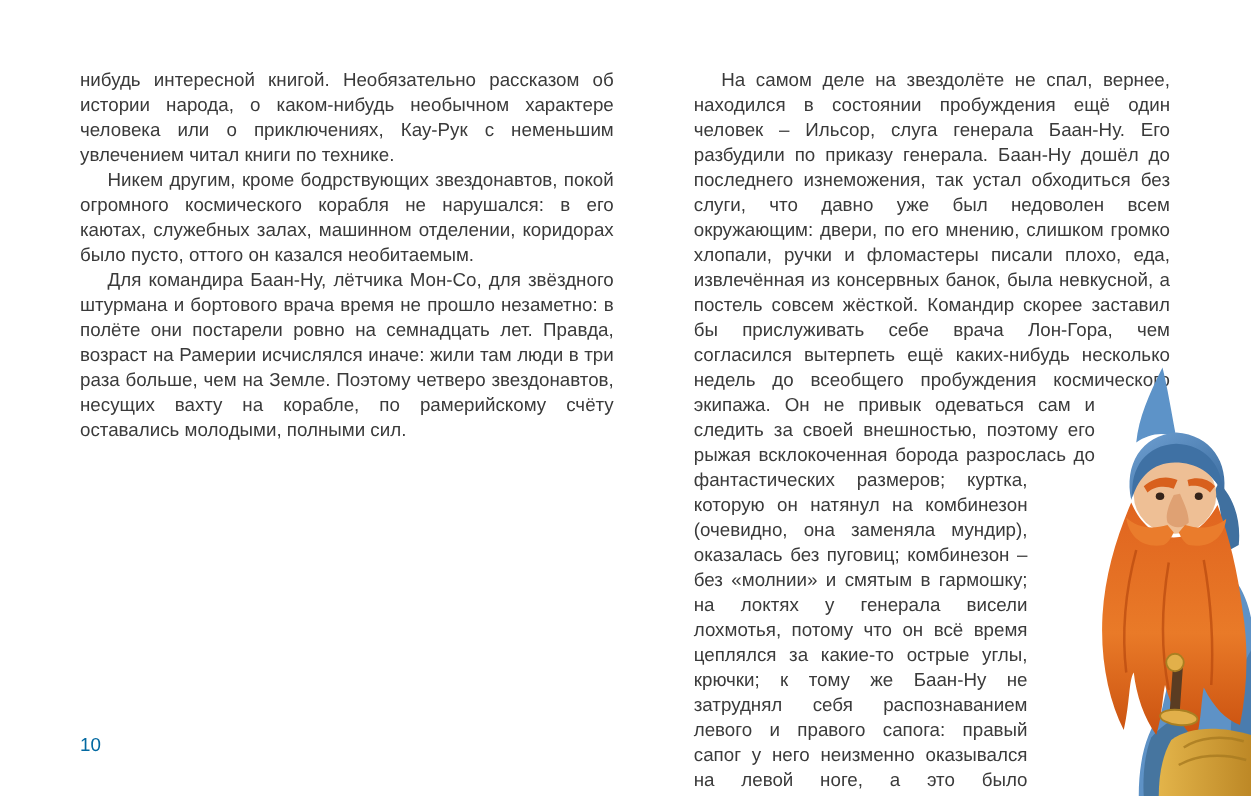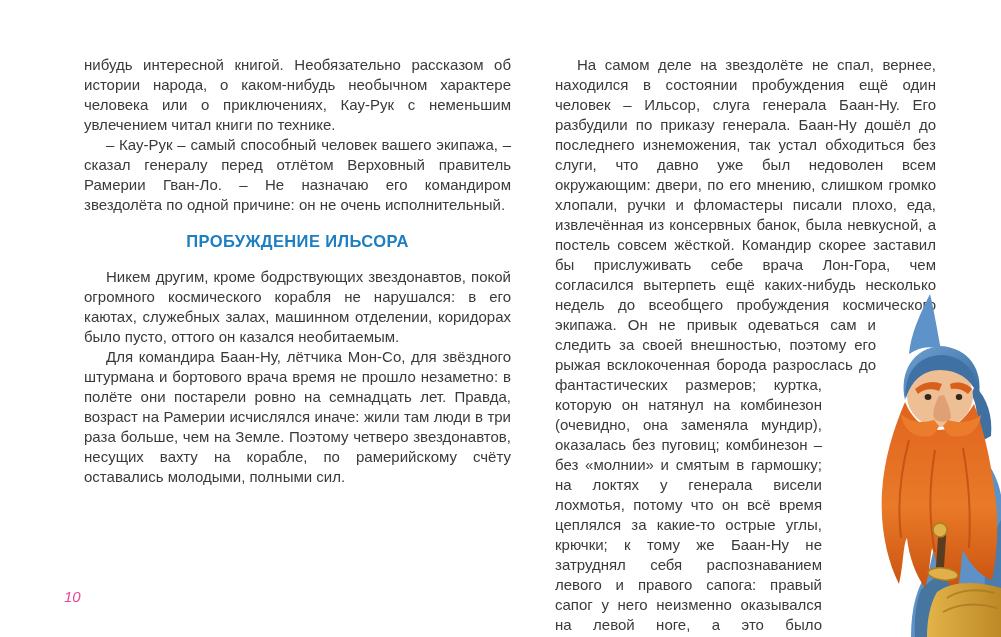--- a/index.html
+++ b/index.html
@@ -12,60 +12,57 @@
     font-family: "Liberation Sans", sans-serif;
     color: #3a3a3a;
   }
   .column {
     position: absolute;
     top: 55px;
     font-size: 15px;
     line-height: 20px;
     text-align: justify;
   }
-  .column.left  { left: 64px;  width: 427px; margin-left: 20px; }
+  .column.left  { left: 64px;  width: 427px; }
   .column.right { left: 555px; width: 381px; }
   p.para { margin: 0; }
   p.para.indent { text-indent: 22px; }
   h2.chapter-heading {
     margin: 16px 0 16px 0;
     text-align: center;
     font-size: 16.5px;
     font-weight: bold;
     letter-spacing: 0.4px;
     color: #1d7ec2;
     text-indent: 0;
   }
   .page-number {
     position: absolute;
     left: 64px;
     top: 588px;
     font-size: 15px;
-    color: #ec4899;
-    font-style: italic;
+    color: #0369a1;
   }
   
   .wrap-spacer { float: right; clear: right; width: 0;    height: 260px; }
   .wrap-step1  { float: right; clear: right; width: 60px;  height: 60px; }
   .wrap-step2  { float: right; clear: right; width: 114px; height: 302px; }
   .illustration {
     position: absolute;
     right: 0;
     bottom: 0;
     width: 150px;
     height: 347px;
   }
 </style>
 </head>
 <body>
 
 <div class="column left">
   <p class="para">нибудь интересной книгой. Необязательно рассказом об истории народа, о каком-нибудь необычном характере человека или о приключениях, Кау-Рук с неменьшим увлечением читал книги по технике.</p>
-  <p class="para indent">– Кау-Рук – самый способный человек вашего экипажа, – сказал генералу перед отлётом Верховный правитель Рамерии Гван-Ло. – Не назначаю его командиром звездолёта по одной причине: он не очень исполнительный.</p>
-  <h2 class="chapter-heading">ПРОБУЖДЕНИЕ ИЛЬСОРА</h2>
   <p class="para indent">Никем другим, кроме бодрствующих звездонавтов, покой огромного космического корабля не нарушался: в его каютах, служебных залах, машинном отделении, коридорах было пусто, оттого он казался необитаемым.</p>
   <p class="para indent">Для командира Баан-Ну, лётчика Мон-Со, для звёздного штурмана и бортового врача время не прошло незаметно: в полёте они постарели ровно на семнадцать лет. Правда, возраст на Рамерии исчислялся иначе: жили там люди в три раза больше, чем на Земле. Поэтому четверо звездонавтов, несущих вахту на корабле, по рамерийскому счёту оставались молодыми, полными сил.</p>
 </div>
 
 <div class="page-number">10</div>
 
 <div class="column right">
   <div class="wrap-spacer"></div>
   <div class="wrap-step1"></div>
   <div class="wrap-step2"></div>

